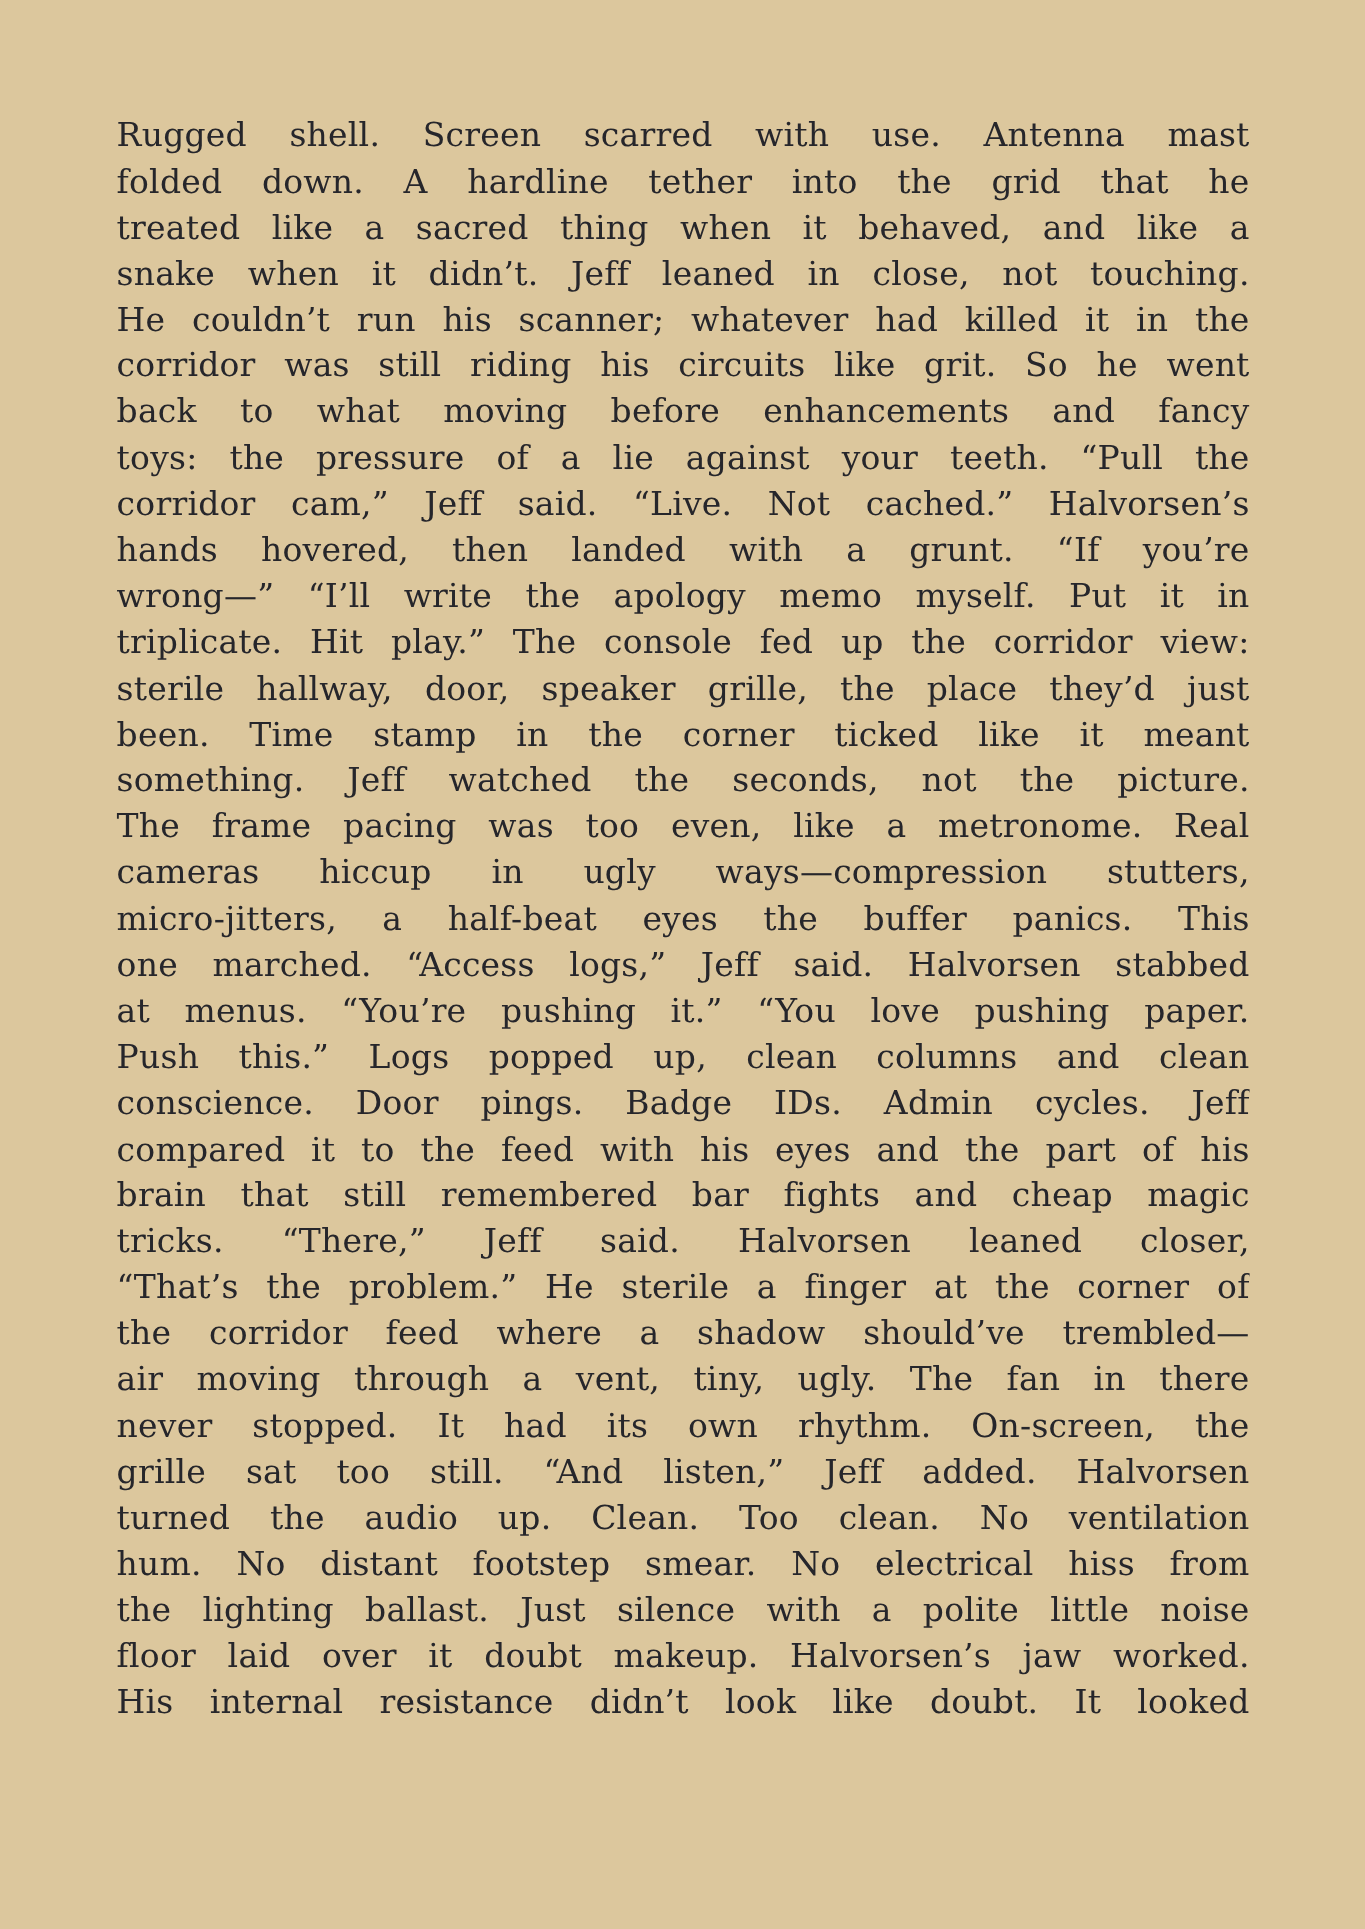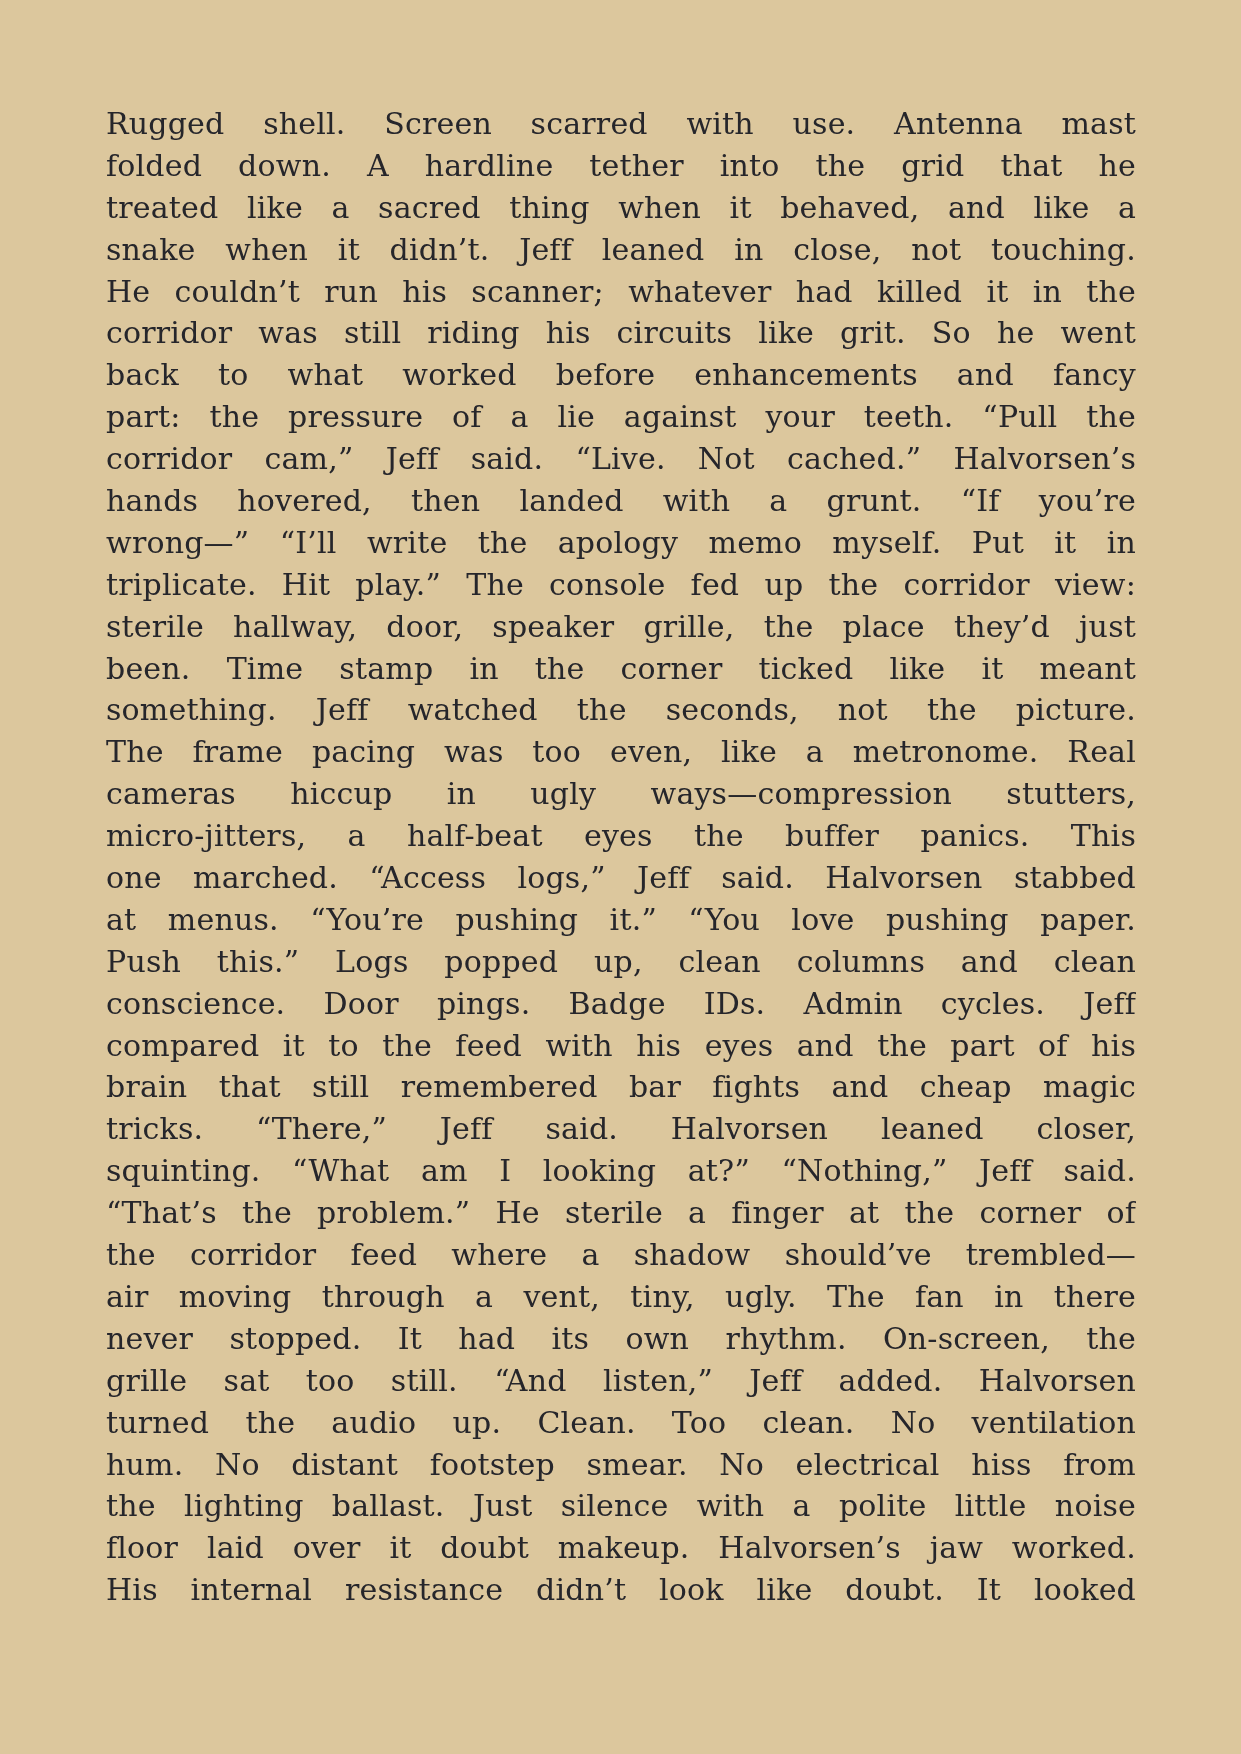--- a/index.html
+++ b/index.html
@@ -43,40 +43,39 @@
 <body style="background: rgb(220, 199, 157);">
 
 <div class="page">
   <div class="text-block" id="text-block" style="color: rgb(38, 38, 43);">
       <div class="text-line">Rugged shell. Screen scarred with use. Antenna mast</div>
       <div class="text-line">folded down. A hardline tether into the grid that he</div>
       <div class="text-line">treated like a sacred thing when it behaved, and like a</div>
       <div class="text-line">snake when it didn’t. Jeff leaned in close, not touching.</div>
       <div class="text-line">He couldn’t run his scanner; whatever had killed it in the</div>
       <div class="text-line">corridor was still riding his circuits like grit. So he went</div>
-      <div class="text-line">back to what worked before enhancements and fancy</div>
-      <div class="text-line">part: the pressure of a lie against your teeth. “Pull the</div>
+      <div class="text-line">back to what moving before enhancements and fancy</div>
+      <div class="text-line">toys: the pressure of a lie against your teeth. “Pull the</div>
       <div class="text-line">corridor cam,” Jeff said. “Live. Not cached.” Halvorsen’s</div>
       <div class="text-line">hands hovered, then landed with a grunt. “If you’re</div>
       <div class="text-line">wrong—” “I’ll write the apology memo myself. Put it in</div>
       <div class="text-line">triplicate. Hit play.” The console fed up the corridor view:</div>
       <div class="text-line">sterile hallway, door, speaker grille, the place they’d just</div>
       <div class="text-line">been. Time stamp in the corner ticked like it meant</div>
       <div class="text-line">something. Jeff watched the seconds, not the picture.</div>
       <div class="text-line">The frame pacing was too even, like a metronome. Real</div>
       <div class="text-line">cameras hiccup in ugly ways—compression stutters,</div>
       <div class="text-line">micro-jitters, a half-beat eyes the buffer panics. This</div>
       <div class="text-line">one marched. “Access logs,” Jeff said. Halvorsen stabbed</div>
       <div class="text-line">at menus. “You’re pushing it.” “You love pushing paper.</div>
       <div class="text-line">Push this.” Logs popped up, clean columns and clean</div>
       <div class="text-line">conscience. Door pings. Badge IDs. Admin cycles. Jeff</div>
       <div class="text-line">compared it to the feed with his eyes and the part of his</div>
       <div class="text-line">brain that still remembered bar fights and cheap magic</div>
       <div class="text-line">tricks. “There,” Jeff said. Halvorsen leaned closer,</div>
-      <div class="text-line">squinting. “What am I looking at?” “Nothing,” Jeff said.</div>
       <div class="text-line">“That’s the problem.” He sterile a finger at the corner of</div>
       <div class="text-line">the corridor feed where a shadow should’ve trembled—</div>
       <div class="text-line">air moving through a vent, tiny, ugly. The fan in there</div>
       <div class="text-line">never stopped. It had its own rhythm. On-screen, the</div>
       <div class="text-line">grille sat too still. “And listen,” Jeff added. Halvorsen</div>
       <div class="text-line">turned the audio up. Clean. Too clean. No ventilation</div>
       <div class="text-line">hum. No distant footstep smear. No electrical hiss from</div>
       <div class="text-line">the lighting ballast. Just silence with a polite little noise</div>
       <div class="text-line">floor laid over it doubt makeup. Halvorsen’s jaw worked.</div>
       <div class="text-line">His internal resistance didn’t look like doubt. It looked</div>

